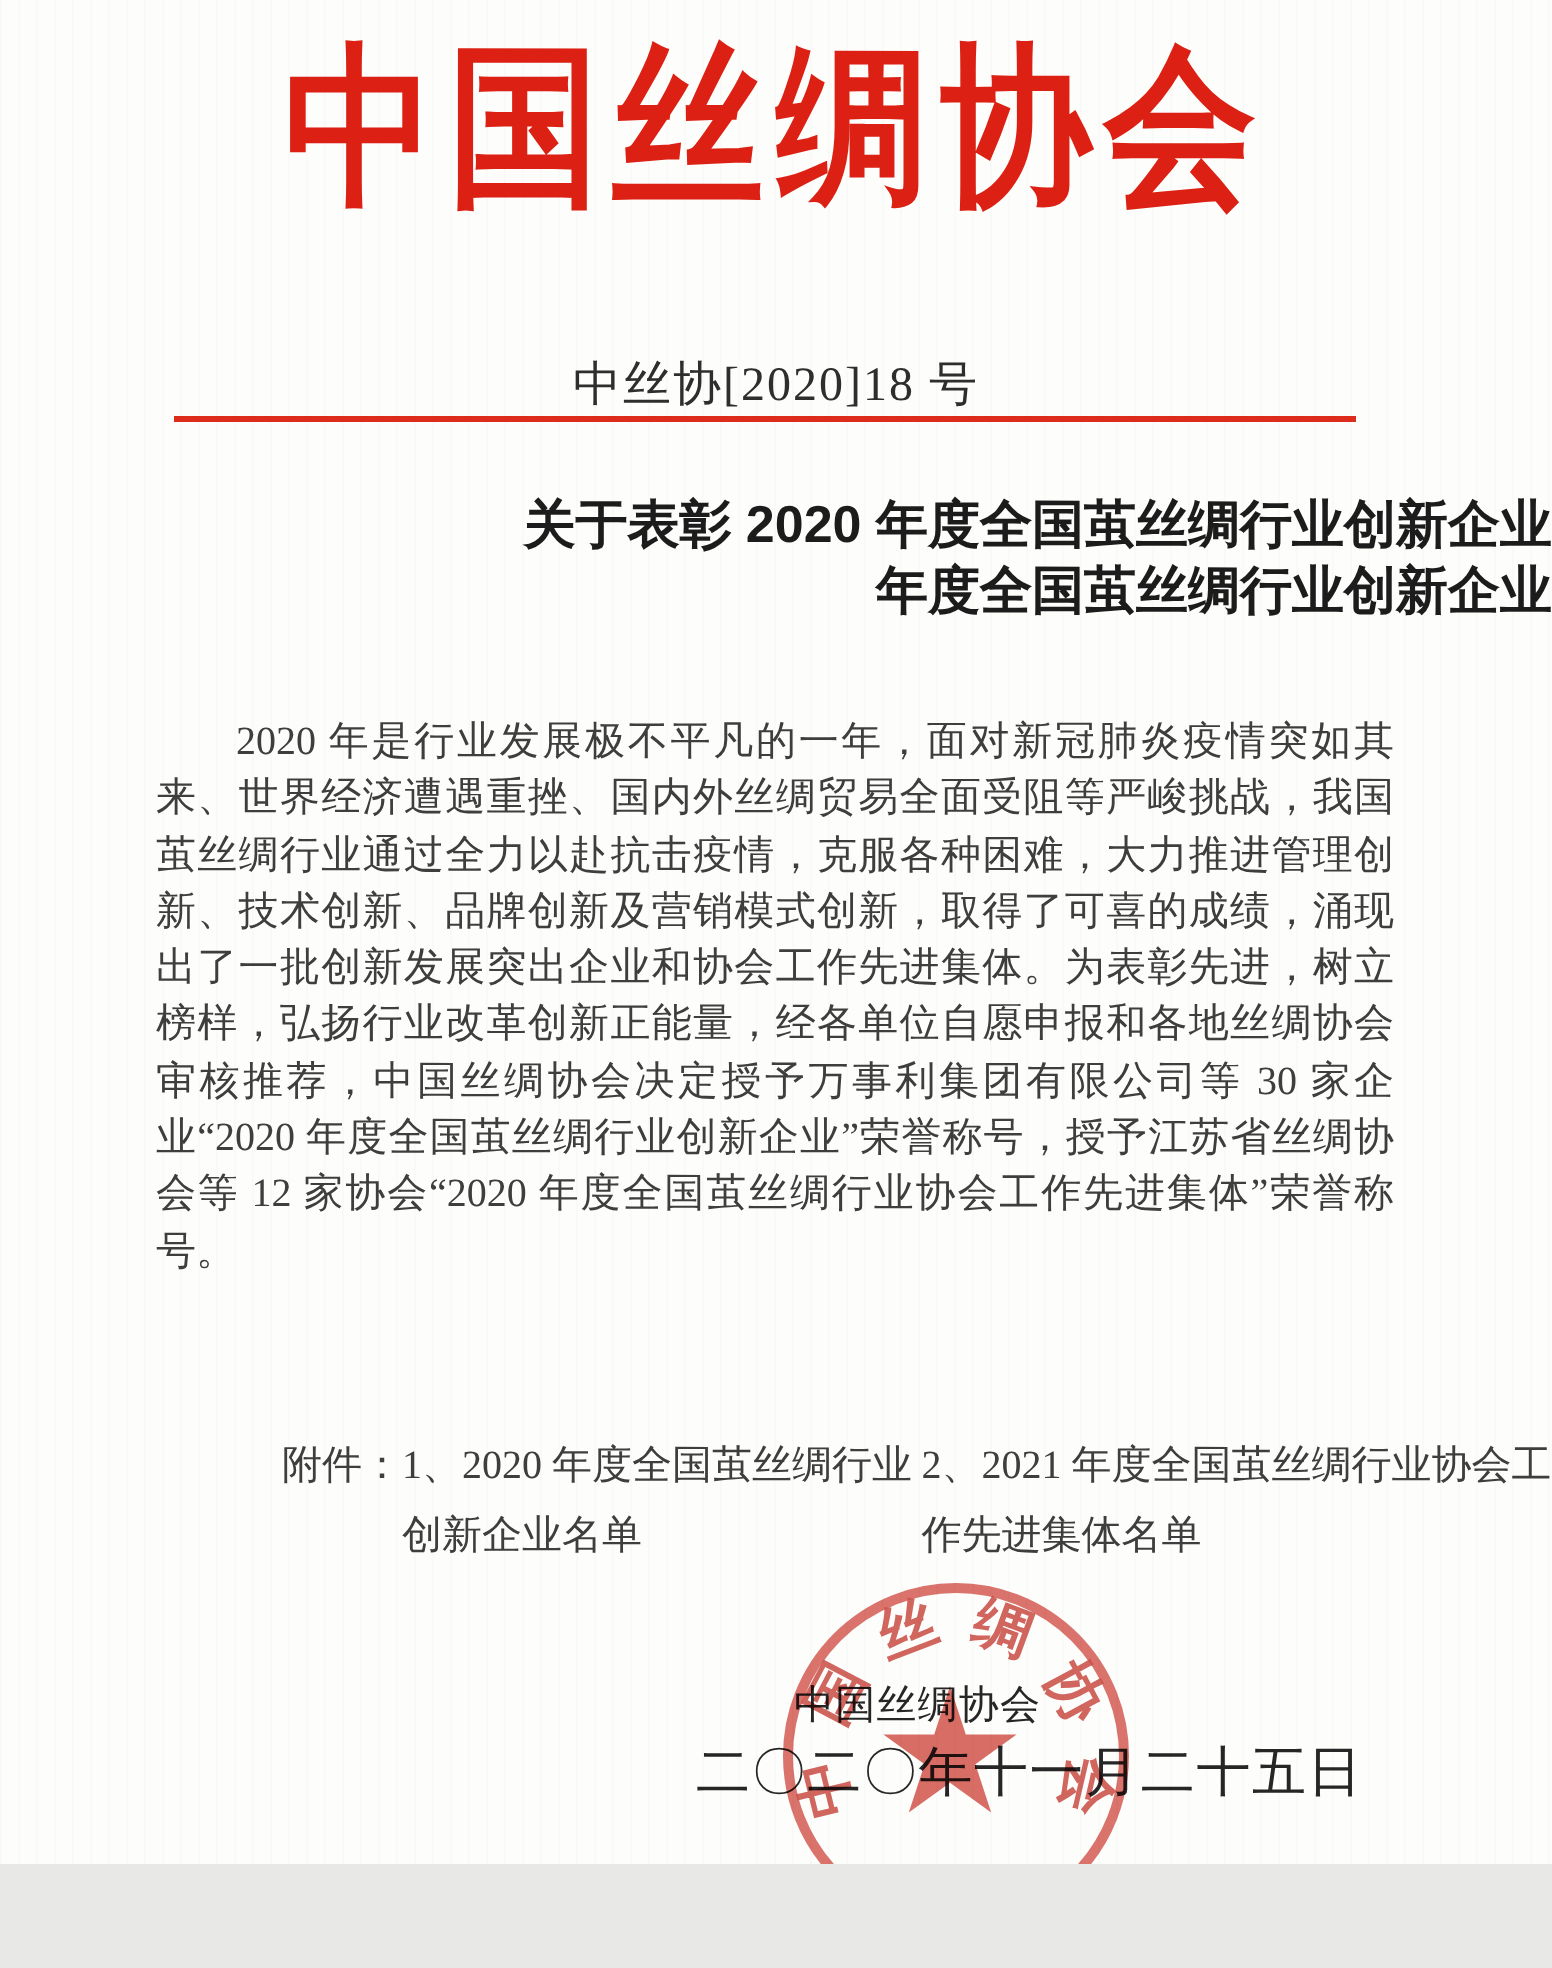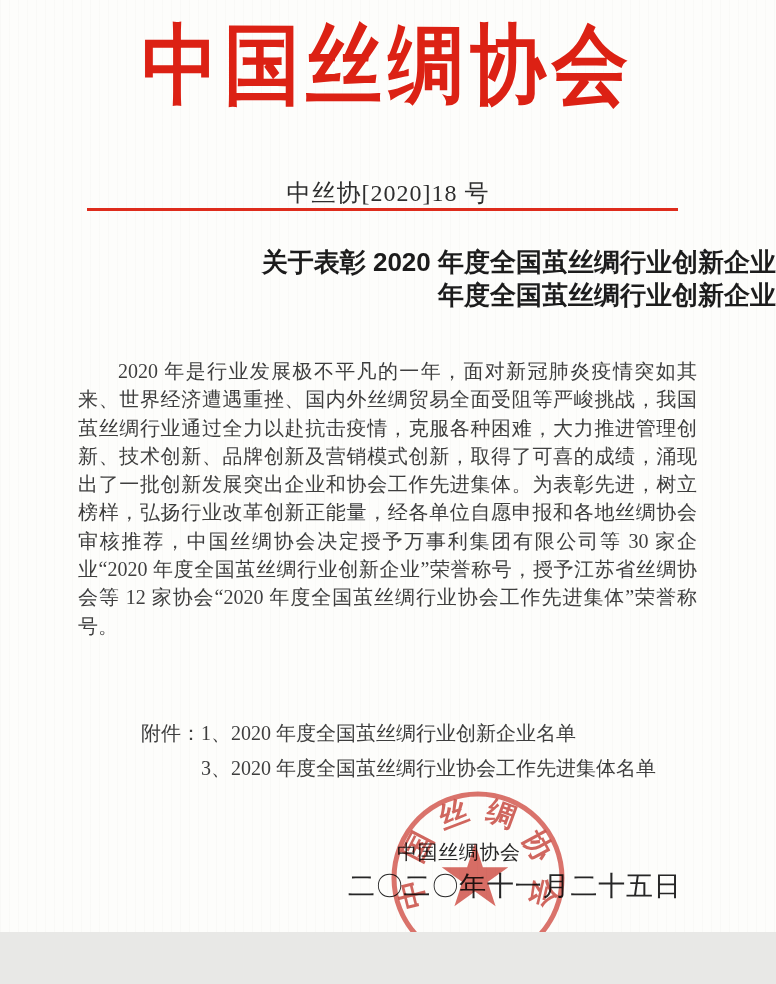--- a/index.html
+++ b/index.html
@@ -54,21 +54,21 @@
     color:#3e3e3e;
   }
   .body-text p{margin:16px;text-indent:2em;}
   .attachment{
     position:absolute;top:716px;left:101px;
     font-size:20px;line-height:35px;
     color:#3e3e3e;
     display:flex;align-items:flex-start;margin-left:40px;
   }
   .attachment .att-label{white-space:nowrap;}
-  .attachment .att-items{display:flex;flex-direction:column;}
+  .attachment .att-items{display:flex;flex-direction:row;}
   .sig-org{
     position:absolute;top:839px;left:397px;
     font-size:20px;letter-spacing:0.6px;
     color:#262626;white-space:nowrap;
   }
   .sig-date{
     position:absolute;top:868px;left:348px;
     font-size:27px;letter-spacing:0.8px;
     color:#262626;white-space:nowrap;
   }
@@ -96,21 +96,21 @@
   </div>
 
   <div class="body-text">
     <p>2020 年是行业发展极不平凡的一年，面对新冠肺炎疫情突如其来、世界经济遭遇重挫、国内外丝绸贸易全面受阻等严峻挑战，我国茧丝绸行业通过全力以赴抗击疫情，克服各种困难，大力推进管理创新、技术创新、品牌创新及营销模式创新，取得了可喜的成绩，涌现出了一批创新发展突出企业和协会工作先进集体。为表彰先进，树立榜样，弘扬行业改革创新正能量，经各单位自愿申报和各地丝绸协会审核推荐，中国丝绸协会决定授予万事利集团有限公司等 30 家企业“2020 年度全国茧丝绸行业创新企业”荣誉称号，授予江苏省丝绸协会等 12 家协会“2020 年度全国茧丝绸行业协会工作先进集体”荣誉称号。</p>
   </div>
 
   <div class="attachment">
     <span class="att-label">附件：</span>
     <span class="att-items">
       <span>1、2020 年度全国茧丝绸行业创新企业名单</span>
-      <span>3、2020 年度全国茧丝绸行业协会工作先进集体名单</span>
+      <span>2、2021 年度全国茧丝绸行业协会工作先进集体名单</span>
     </span>
   </div>
 
   <div class="sig-org">中国丝绸协会</div>
   <div class="sig-date">二〇二〇年十一月二十五日</div>
 
   <svg class="seal" viewBox="0 0 200 200" aria-hidden="true">
     <circle cx="100" cy="100" r="84" fill="none" stroke="#cf463d" stroke-width="5" opacity="0.82"></circle>
     <path id="sealArc" d="M 49.8 129 A 58 58 0 1 1 150.2 129" fill="none"></path>
     <text font-size="29" fill="#c8423a" opacity="0.88" font-family="Liberation Serif, DejaVu Serif, serif" font-weight="bold">

